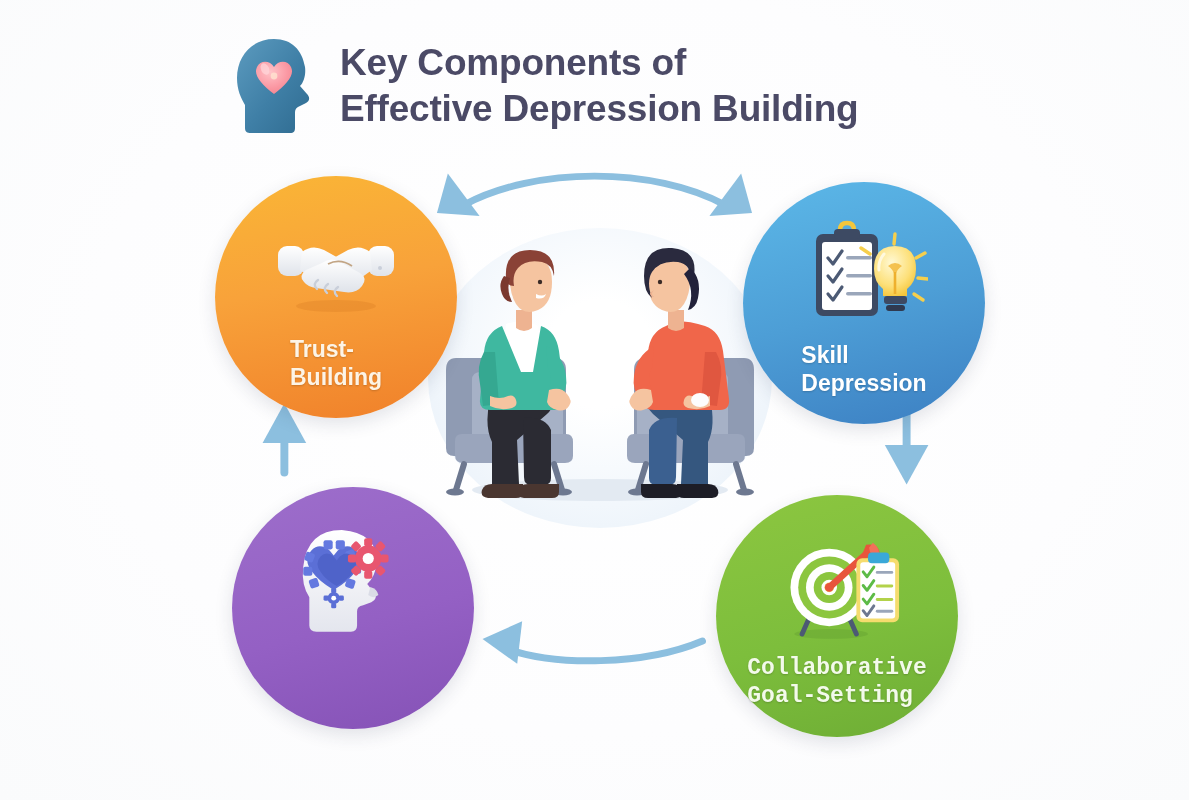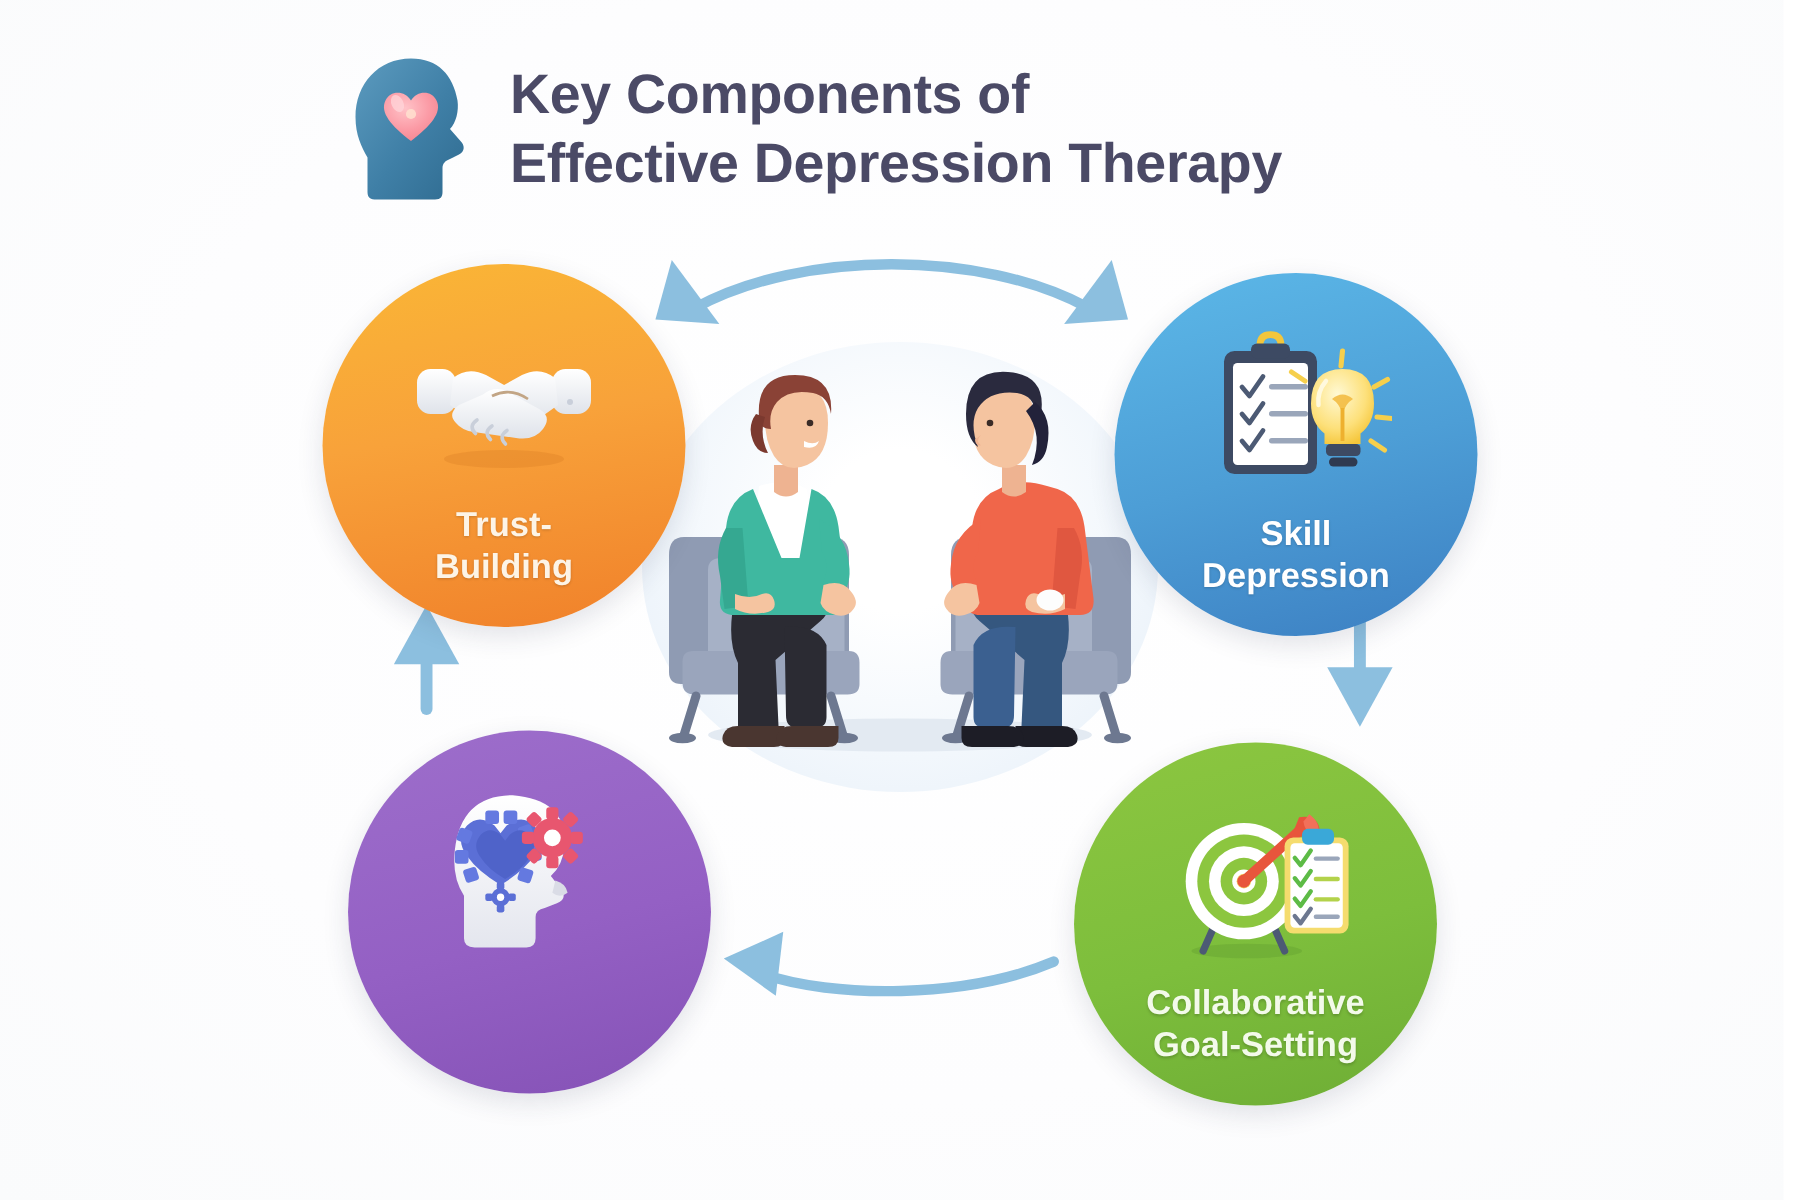--- a/index.html
+++ b/index.html
@@ -78,21 +78,20 @@
     display: flex;
     align-items: center;
     justify-content: center;
   }
   .node-label {
     margin-top: 6px;
     color: #ffffff;
     font-size: 23px;
     font-weight: bold;
     line-height: 1.2;
-    text-align: center;
     text-shadow: 0 1px 2px rgba(0,0,0,0.18);
     white-space: pre-line;
     padding: 0 12px;
   }
 
   #node-trust {
     left: 215px; top: 176px;
     background: linear-gradient(170deg, #fab636 0%, #f8a23a 45%, #f0802a 100%);
   }
   #node-skill {
@@ -102,21 +101,21 @@
   #node-goal {
     left: 716px; top: 495px;
     background: linear-gradient(165deg, #8cc640 0%, #7dbe3c 55%, #6ead35 100%);
   }
   #node-emotional {
     left: 232px; top: 487px;
     background: linear-gradient(165deg, #9d6ecb 0%, #9460c4 55%, #8552b6 100%);
   }
 
   #node-trust .node-label { color: #fdf4e6; }
-  #node-goal .node-label  { color: #f3faea; }
+  #node-goal .node-label  { color: #f3faea; font-family: Liberation Mono, monospace; }
 
   
   .arrow-layer {
     position: absolute;
     inset: 0;
     pointer-events: none;
   }
 </style>
 </head>
 <body>
@@ -139,21 +138,21 @@
         </radialGradient>
       </defs>
       <path d="M42 3 C20 3 5 20 5 42 C5 54 9 62 13 69 L13 92 C13 96 15 97 19 97 L58 97 C62 97 63 95 63 92 L63 76 C63 73 65 71 68 70 L74 67 C78 65 78 61 75 58 L68 50 C72 46 74 38 73 31 C70 14 60 3 42 3 Z" fill="url(#headGrad)"></path>
       <path d="M42 31 C38 24 28 24 25 31 C21 39 29 48 42 58 C55 48 63 39 59 31 C56 24 46 24 42 31 Z" fill="url(#heartGrad)"></path>
       <ellipse cx="33" cy="33" rx="4" ry="6" fill="#ffd6da" opacity="0.75" transform="rotate(-25 33 33)"></ellipse>
       <circle cx="42" cy="40" r="3.4" fill="#ffe0cf" opacity="0.85"></circle>
     </svg>
 
     <div id="title-block">
       <div>Key Components of</div>
-      <div>Effective Depression Therapy</div>
+      <div>Effective Depression Building</div>
     </div>
   </div>
 
   <svg class="arrow-layer" viewBox="0 0 1200 800">
 
     <g>
       <path d="M468 207 C540 168 660 168 732 207" fill="none" stroke="#8cbfdf" stroke-width="7" stroke-linecap="round"></path>
       <path d="M452 175 L484 218 L441 215 Z" fill="#8cbfdf"></path>
       <path d="M748 175 L716 218 L759 215 Z" fill="#8cbfdf"></path>
     </g>

